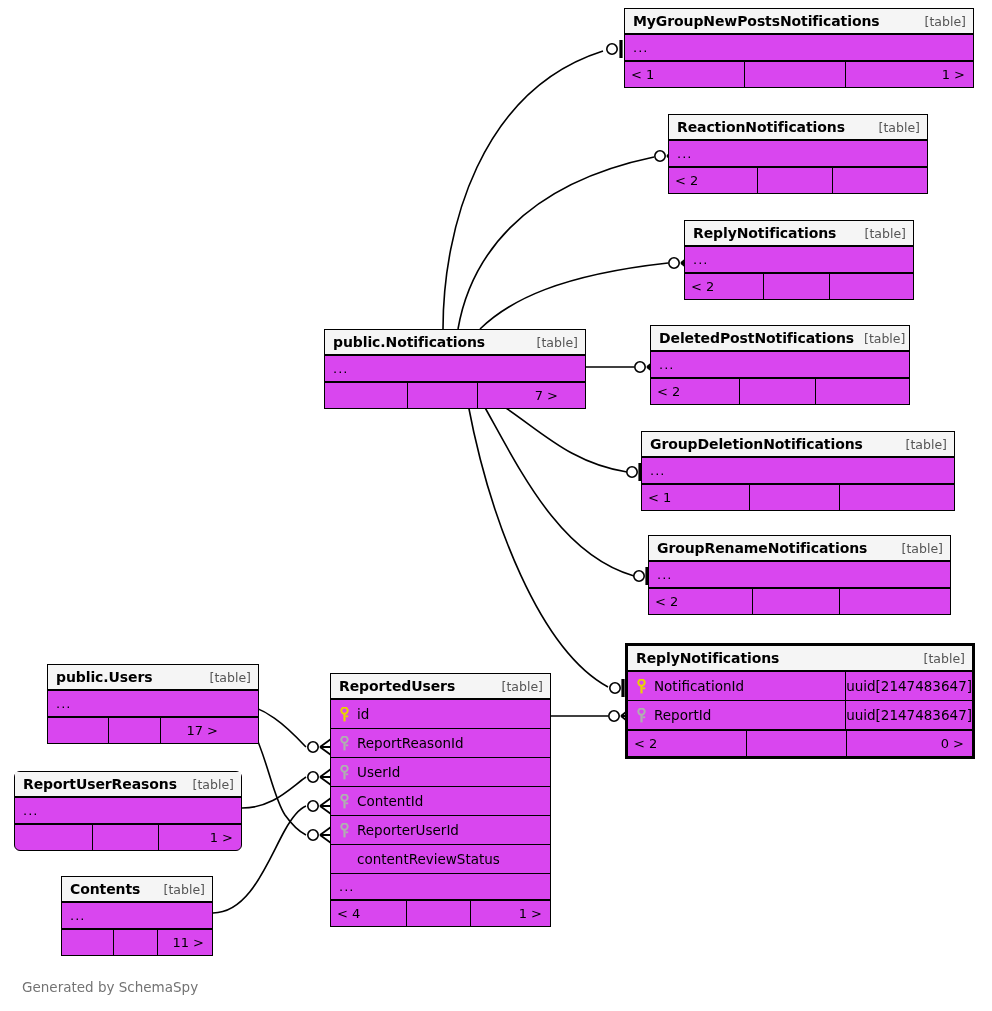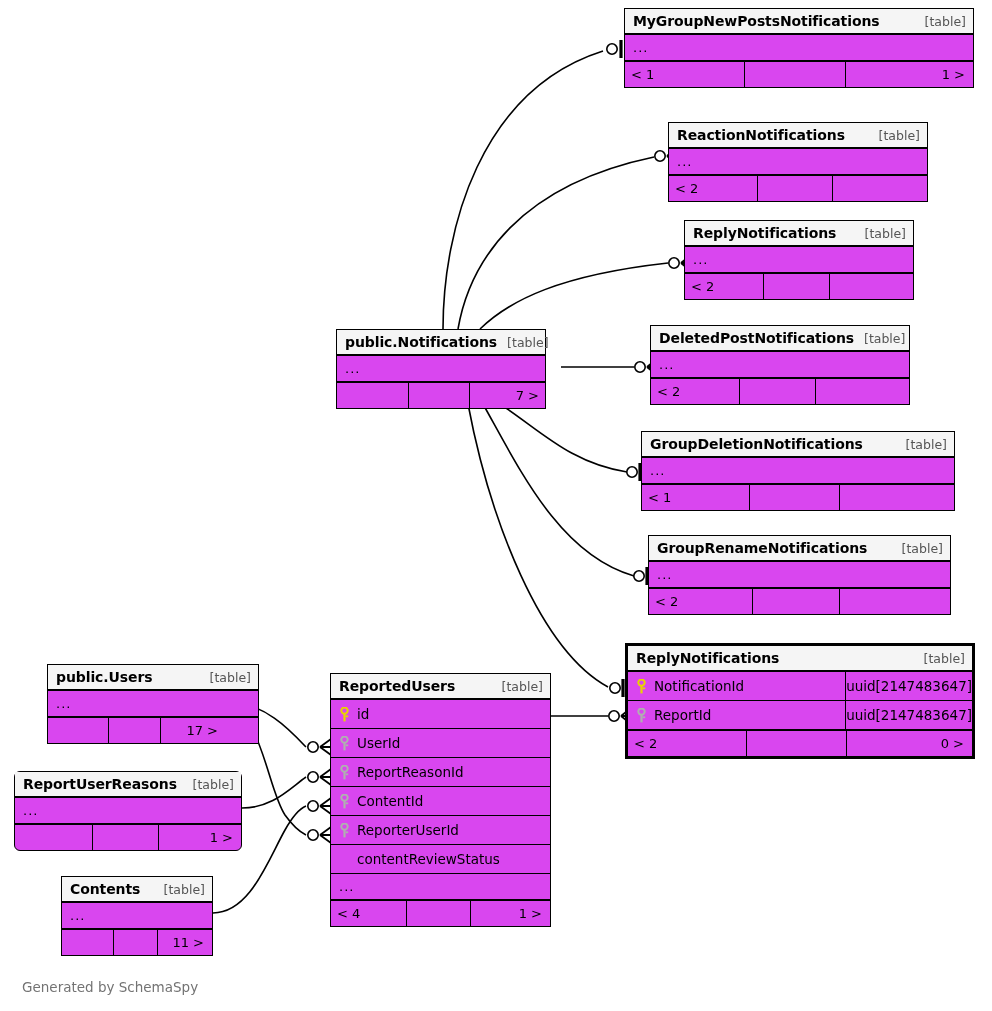--- a/index.html
+++ b/index.html
@@ -236,21 +236,21 @@
           <span class="tbl-title">MyGroupNewPostsNotifications</span>
           <span class="tbl-tag">[table]</span>
         </div>
         <div class="ellip-row">...</div>
         <div class="tbl-foot">
           <div class="fc left" style="width:120px">&lt; 1</div>
           <div class="fc mid" style="width:101px"></div>
           <div class="fc right" style="width:125px">1 &gt;</div>
         </div>
       </div>
-      <div class="tbl" style="left: 668px; top: 114px; width: 260px; margin-top: 8px;">
+      <div class="tbl" style="left: 668px; top: 114px; width: 260px;">
         <div class="tbl-head">
           <span class="tbl-title">ReactionNotifications</span>
           <span class="tbl-tag">[table]</span>
         </div>
         <div class="ellip-row">...</div>
         <div class="tbl-foot">
           <div class="fc left" style="width:89px">&lt; 2</div>
           <div class="fc mid" style="width:75px"></div>
           <div class="fc right" style="width:92px"></div>
         </div>
@@ -296,21 +296,21 @@
           <span class="tbl-title">GroupRenameNotifications</span>
           <span class="tbl-tag">[table]</span>
         </div>
         <div class="ellip-row">...</div>
         <div class="tbl-foot">
           <div class="fc left" style="width:104px">&lt; 2</div>
           <div class="fc mid" style="width:87px"></div>
           <div class="fc right" style="width:108px"></div>
         </div>
       </div>
-      <div class="tbl" style="left: 336px; top: 329px; width: 210px;">
+      <div class="tbl" style="left: 324px; top: 329px; width: 262px;">
         <div class="tbl-head">
           <span class="tbl-title">public.Notifications</span>
           <span class="tbl-tag">[table]</span>
         </div>
         <div class="ellip-row">...</div>
         <div class="tbl-foot">
           <div class="fc left" style="width:83px"></div>
           <div class="fc mid" style="width:70px"></div>
           <div class="fc right" style="width:86px">7 &gt;</div>
         </div>
@@ -363,31 +363,31 @@
             <span>id</span>
           </span>
         </div>
         <div class="tbl-row">
           <span class="col-name">
             <svg class="keyicon" viewBox="0 0 11 15">
               <circle cx="5.5" cy="3.6" r="3.2" fill="none" stroke="#b0b0b0" stroke-width="2"></circle>
               <rect x="4.4" y="6" width="2.2" height="8.4" fill="#b0b0b0"></rect>
               <rect x="6.6" y="8.4" width="2.6" height="1.8" fill="#b0b0b0"></rect>
             </svg>
-            <span>UserId</span>
+            <span>ReportReasonId</span>
           </span>
         </div>
         <div class="tbl-row">
           <span class="col-name">
             <svg class="keyicon" viewBox="0 0 11 15">
               <circle cx="5.5" cy="3.6" r="3.2" fill="none" stroke="#b0b0b0" stroke-width="2"></circle>
               <rect x="4.4" y="6" width="2.2" height="8.4" fill="#b0b0b0"></rect>
               <rect x="6.6" y="8.4" width="2.6" height="1.8" fill="#b0b0b0"></rect>
             </svg>
-            <span>ReportReasonId</span>
+            <span>UserId</span>
           </span>
         </div>
         <div class="tbl-row">
           <span class="col-name">
             <svg class="keyicon" viewBox="0 0 11 15">
               <circle cx="5.5" cy="3.6" r="3.2" fill="none" stroke="#b0b0b0" stroke-width="2"></circle>
               <rect x="4.4" y="6" width="2.2" height="8.4" fill="#b0b0b0"></rect>
               <rect x="6.6" y="8.4" width="2.6" height="1.8" fill="#b0b0b0"></rect>
             </svg>
             <span>ContentId</span>

